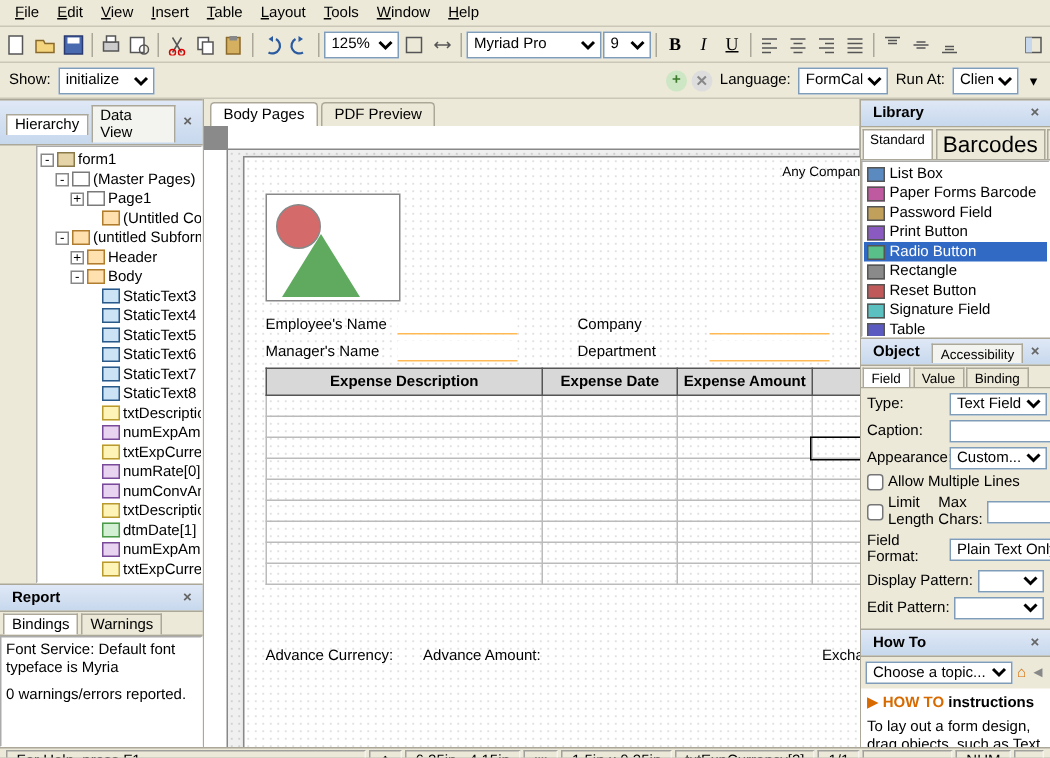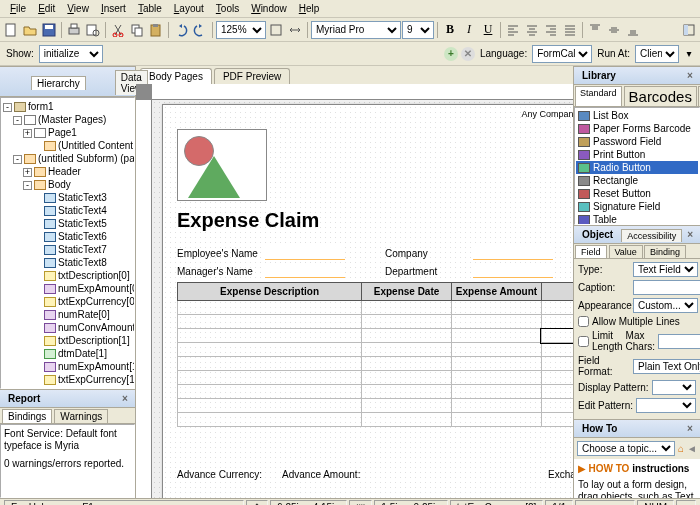--- a/index.html
+++ b/index.html
@@ -10,23 +10,23 @@
 .toolbar .sep{width:1px;height:16px;background:#aca899;margin:0 2px;}
 .toolbar-icon{width:18px;height:18px;display:flex;align-items:center;justify-content:center;cursor:pointer;border:1px solid transparent;}
 .toolbar-icon svg{display:block;}
 .pct-combo, .font-combo, .size-combo, .lang-combo, .run-combo, .show-combo {height:18px;font-size:10px;border:1px solid #7f9db9;background:#fff;}
 .pct-combo{width:50px;} .font-combo{width:90px;} .size-combo{width:32px;}
 .lang-combo{width:60px;} .run-combo{width:44px;} .show-combo{width:64px;}
 .label{padding:0 4px;}
 .main{display:flex;height:432px;}
 .west{display:flex;flex-direction:column;width:136px;border-right:1px solid #aca899;}
 .panel-title{background:linear-gradient(#dfe8f6,#c7d8ed);border-top:1px solid #aca899;border-bottom:1px solid #aca899;padding:2px 4px;font-weight:bold;display:flex;align-items:center;}
-.panel-title .tab{background:#f3f3ef;border:1px solid #aca899;border-bottom:none;padding:1px 5px;font-weight:normal;margin-right:2px;position:relative;top:1px;margin-left:27px;}
+.panel-title .tab{background:#f3f3ef;border:1px solid #aca899;border-bottom:none;padding:1px 5px;font-weight:normal;margin-right:2px;position:relative;top:1px;}
 .panel-title .tab.active{background:#fff;}
-.tree{flex:1;overflow:auto;background:#fff;border:1px inset #fff;padding:2px;line-height:13px;}
+.tree{flex:1;overflow:auto;background:#fff;border:1px inset #fff;padding:2px;line-height:13px;margin-left:24px;}
 .tree-node{white-space:nowrap;}
 .tree-indent{display:inline-block;}
 .tree-icon{display:inline-block;width:12px;height:10px;margin-right:2px;vertical-align:middle;}
 .ti-form{background:#e4d4a8;border:1px solid #8a7a4a;}
 .ti-page{background:#fff;border:1px solid #7a7a7a;}
 .ti-sub{background:#ffe1b0;border:1px solid #b07d2e;}
 .ti-text{background:#cbe3f5;border:1px solid #2a5a8a;}
 .ti-field{background:#fff4b8;border:1px solid #b89a2e;}
 .ti-num{background:#e8d4f0;border:1px solid #7a4a9a;}
 .ti-date{background:#d4f0d4;border:1px solid #4a9a4a;}
@@ -302,21 +302,20 @@
     <div class="canvas-wrap">
       <div class="ruler-h"></div>
       <div class="ruler-v"></div>
       <div class="page-area">
         <div class="page">
           <div class="banner">Any Company Inc.</div>
           <div class="placeholder">
             <div class="sun"></div>
               <div class="mtn"></div>
           </div>
-          <h1 class="expense">Expense Claim</h1>
           <div class="field-row">
             <div class="field-pair">
                 <label>Employee's Name</label>
                 <div class="inp"></div>
               </div>
             <div class="field-pair">
                 <label>Company</label>
                 <div class="inp"></div>
               </div>
           </div>

